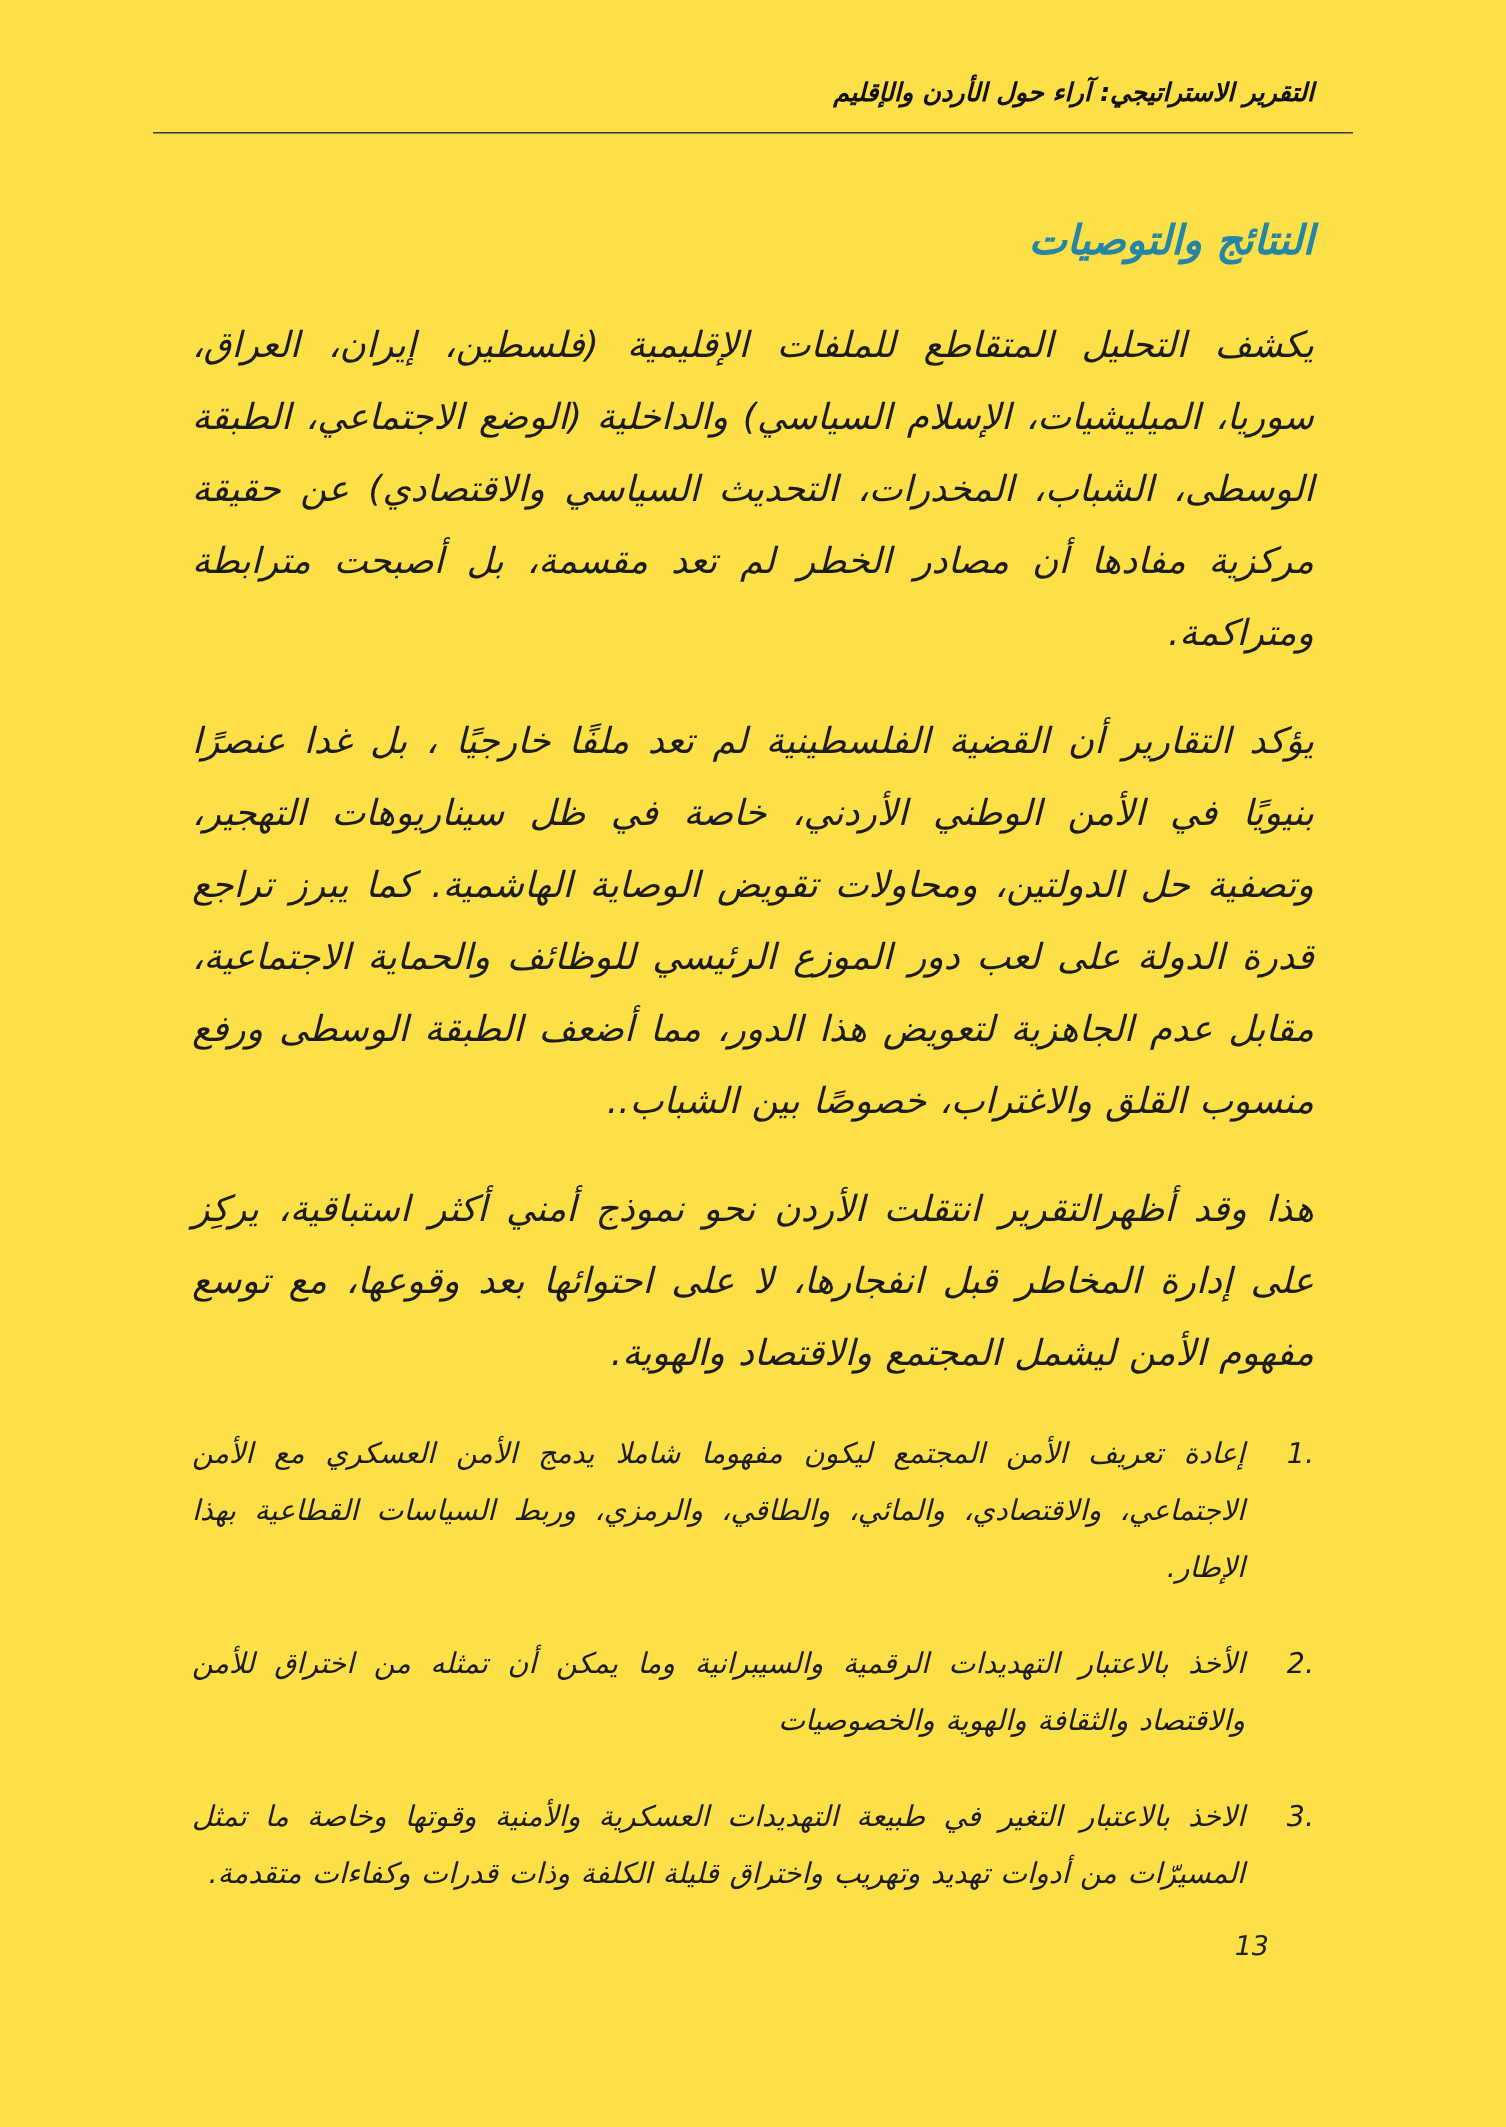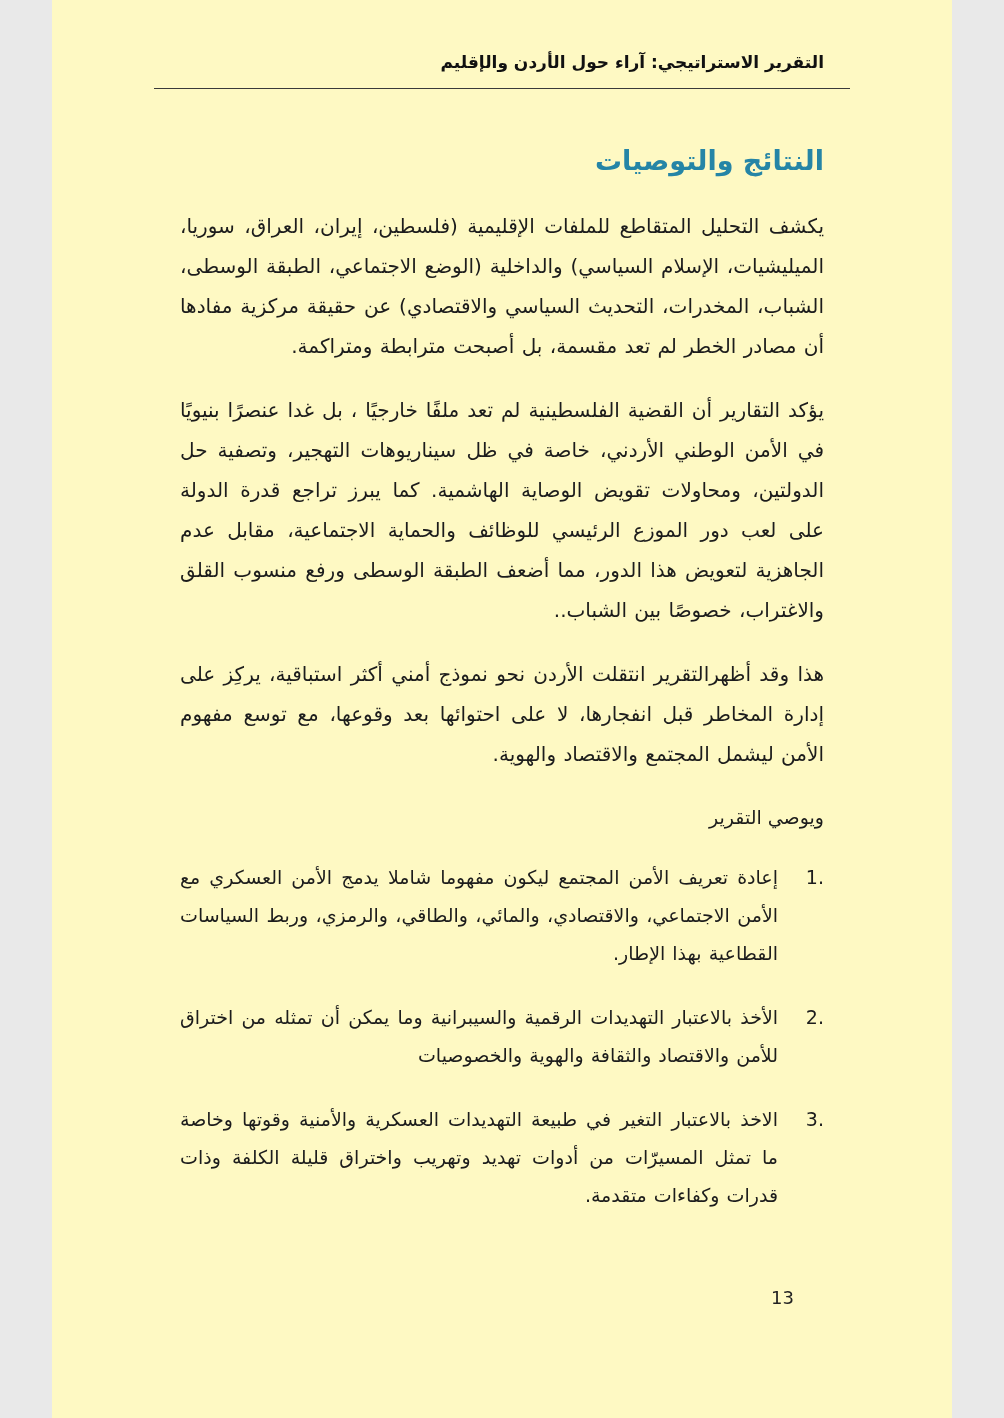--- a/index.html
+++ b/index.html
@@ -1,28 +1,29 @@
 <!DOCTYPE html>
 <html lang="ar" dir="rtl"><head>
 <meta charset="utf-8">
 <style>
   * { margin: 0; padding: 0; box-sizing: border-box; }
   html, body { background: #e9e9e9; }
   body { font-family: "DejaVu Sans", sans-serif; }
 
   .page {
     position: relative;
-    width: 900px;
+    width: 1004px;
     height: 1418px;
     margin: 0 auto;
-    background: #fef9c3;
+    background: #fde047;
     direction: rtl;
     color: #1c1c1c;
     padding: 52px 128px 0 128px;
     overflow: hidden;
+    font-style: italic;
   }
 
   
   .running-head {
     font-size: 17px;
     font-weight: bold;
     color: #111111;
     text-align: right;
     letter-spacing: 0.2px;
   }
@@ -35,21 +36,21 @@
   
   .section-title {
     font-size: 27px;
     font-weight: bold;
     margin: 56px 0 30px 0;
     text-align: right;
   }
 
   
   .body-para {
-    font-size: 20px;
+    font-size: 24px;
     line-height: 2.0;
     text-align: justify;
     margin-bottom: 24px;
     word-spacing: 1px;
   }
   .intro-para {
     font-size: 19px;
     line-height: 2.0;
     text-align: right;
     margin: 6px 0 22px 0;
@@ -100,21 +101,20 @@
 
     <h1 class="section-title" style="color: rgb(37, 133, 166);">النتائج والتوصيات</h1>
 
     <p class="body-para">يكشف التحليل المتقاطع للملفات الإقليمية (فلسطين، إيران، العراق، سوريا، الميليشيات، الإسلام السياسي) والداخلية (الوضع الاجتماعي، الطبقة الوسطى، الشباب، المخدرات، التحديث السياسي والاقتصادي) عن حقيقة مركزية مفادها أن مصادر الخطر لم تعد مقسمة، بل أصبحت مترابطة ومتراكمة.</p>
 
 
     <p class="body-para">يؤكد التقارير أن القضية الفلسطينية لم تعد ملفًا خارجيًا ، بل غدا عنصرًا بنيويًا في الأمن الوطني الأردني، خاصة في ظل سيناريوهات التهجير، وتصفية حل الدولتين، ومحاولات تقويض الوصاية الهاشمية. كما يبرز تراجع قدرة الدولة على لعب دور الموزع الرئيسي للوظائف والحماية الاجتماعية، مقابل عدم الجاهزية لتعويض هذا الدور، مما أضعف الطبقة الوسطى ورفع منسوب القلق والاغتراب، خصوصًا بين الشباب..</p>
 
     <p class="body-para">هذا وقد أظهرالتقرير انتقلت الأردن نحو نموذج أمني أكثر استباقية، يركِز على إدارة المخاطر قبل انفجارها، لا على احتوائها بعد وقوعها، مع توسع مفهوم الأمن ليشمل المجتمع والاقتصاد والهوية.</p>
 
-    <p class="intro-para">ويوصي التقرير</p>
 
     <ol class="rec-list">
 
       <li class="rec-item">
         <span class="rec-num">1.</span>
         <span class="rec-text">إعادة تعريف الأمن المجتمع ليكون مفهوما شاملا يدمج الأمن العسكري مع الأمن الاجتماعي، والاقتصادي، والمائي، والطاقي، والرمزي، وربط السياسات القطاعية بهذا الإطار.</span>
       </li>
 
       <li class="rec-item">
         <span class="rec-num">2.</span>

